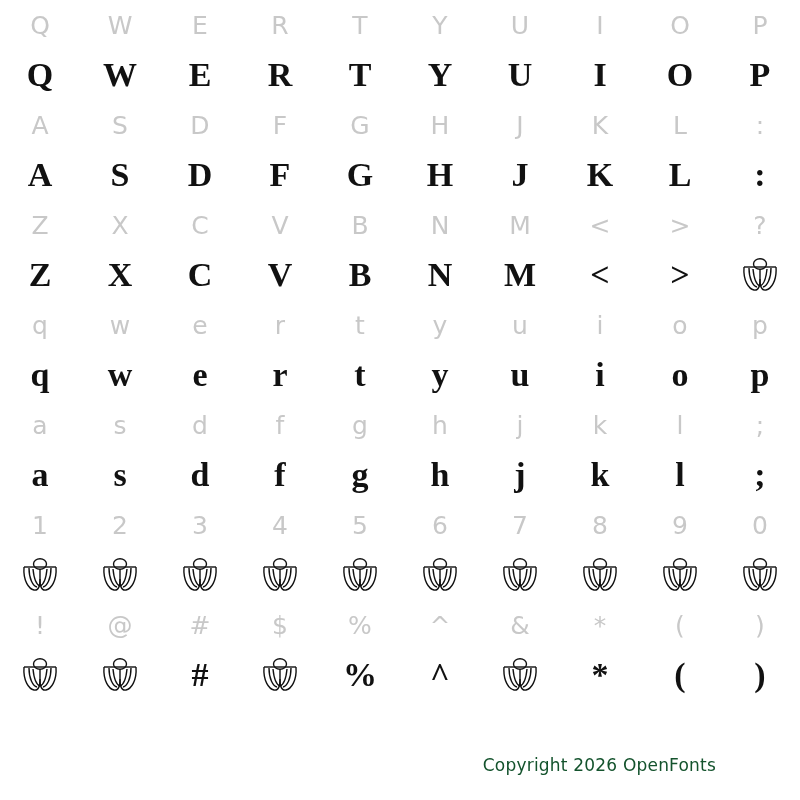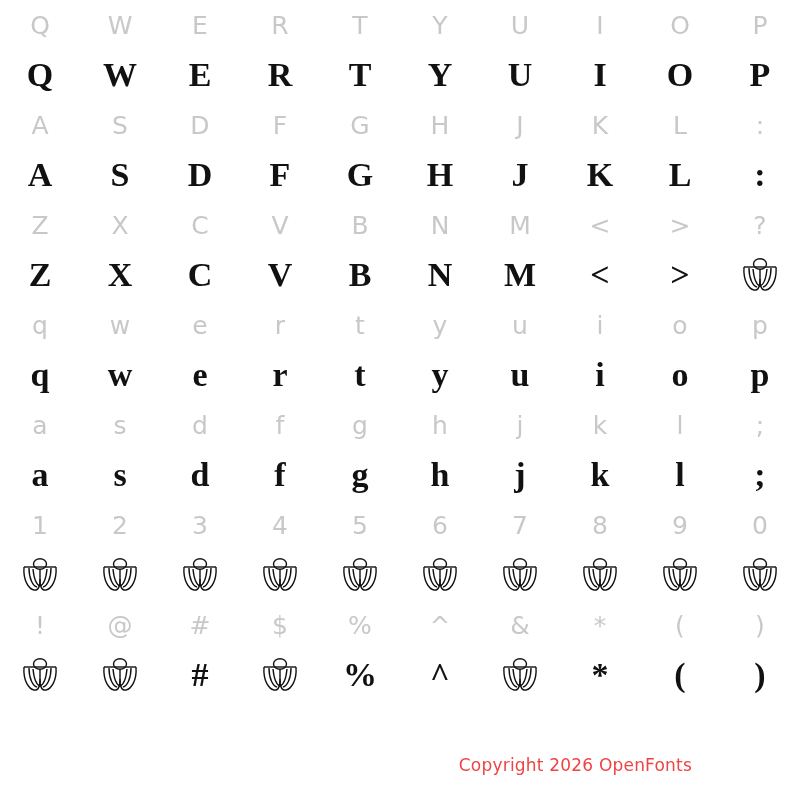--- a/index.html
+++ b/index.html
@@ -47,25 +47,25 @@
     position: absolute;
     left: 0;
     top: 0;
   }
   .copyright {
     position: absolute;
     left: 0;
     top: 755px;
     width: 800px;
     text-align: right;
-    padding-right: 108px;
+    padding-right: 84px;
     box-sizing: border-box;
     font-family: "DejaVu Sans", sans-serif;
     font-size: 17px;
-    color: #ef4444;
+    color: #14532d;
     letter-spacing: 0.2px;
   }
 </style>
 <style>.grid .cell.key{font-family:"DejaVu Sans",sans-serif;font-size:25px;color:#c8c8c8;font-weight:400;}.grid .cell.glyph{font-family:"Liberation Serif",serif;font-size:34px;color:#111111;font-weight:700;}</style></head>
 <body>
 
 <div id="sheet">
   <div class="grid mixed">
       <div class="cell key">Q</div>
       <div class="cell key">W</div>

